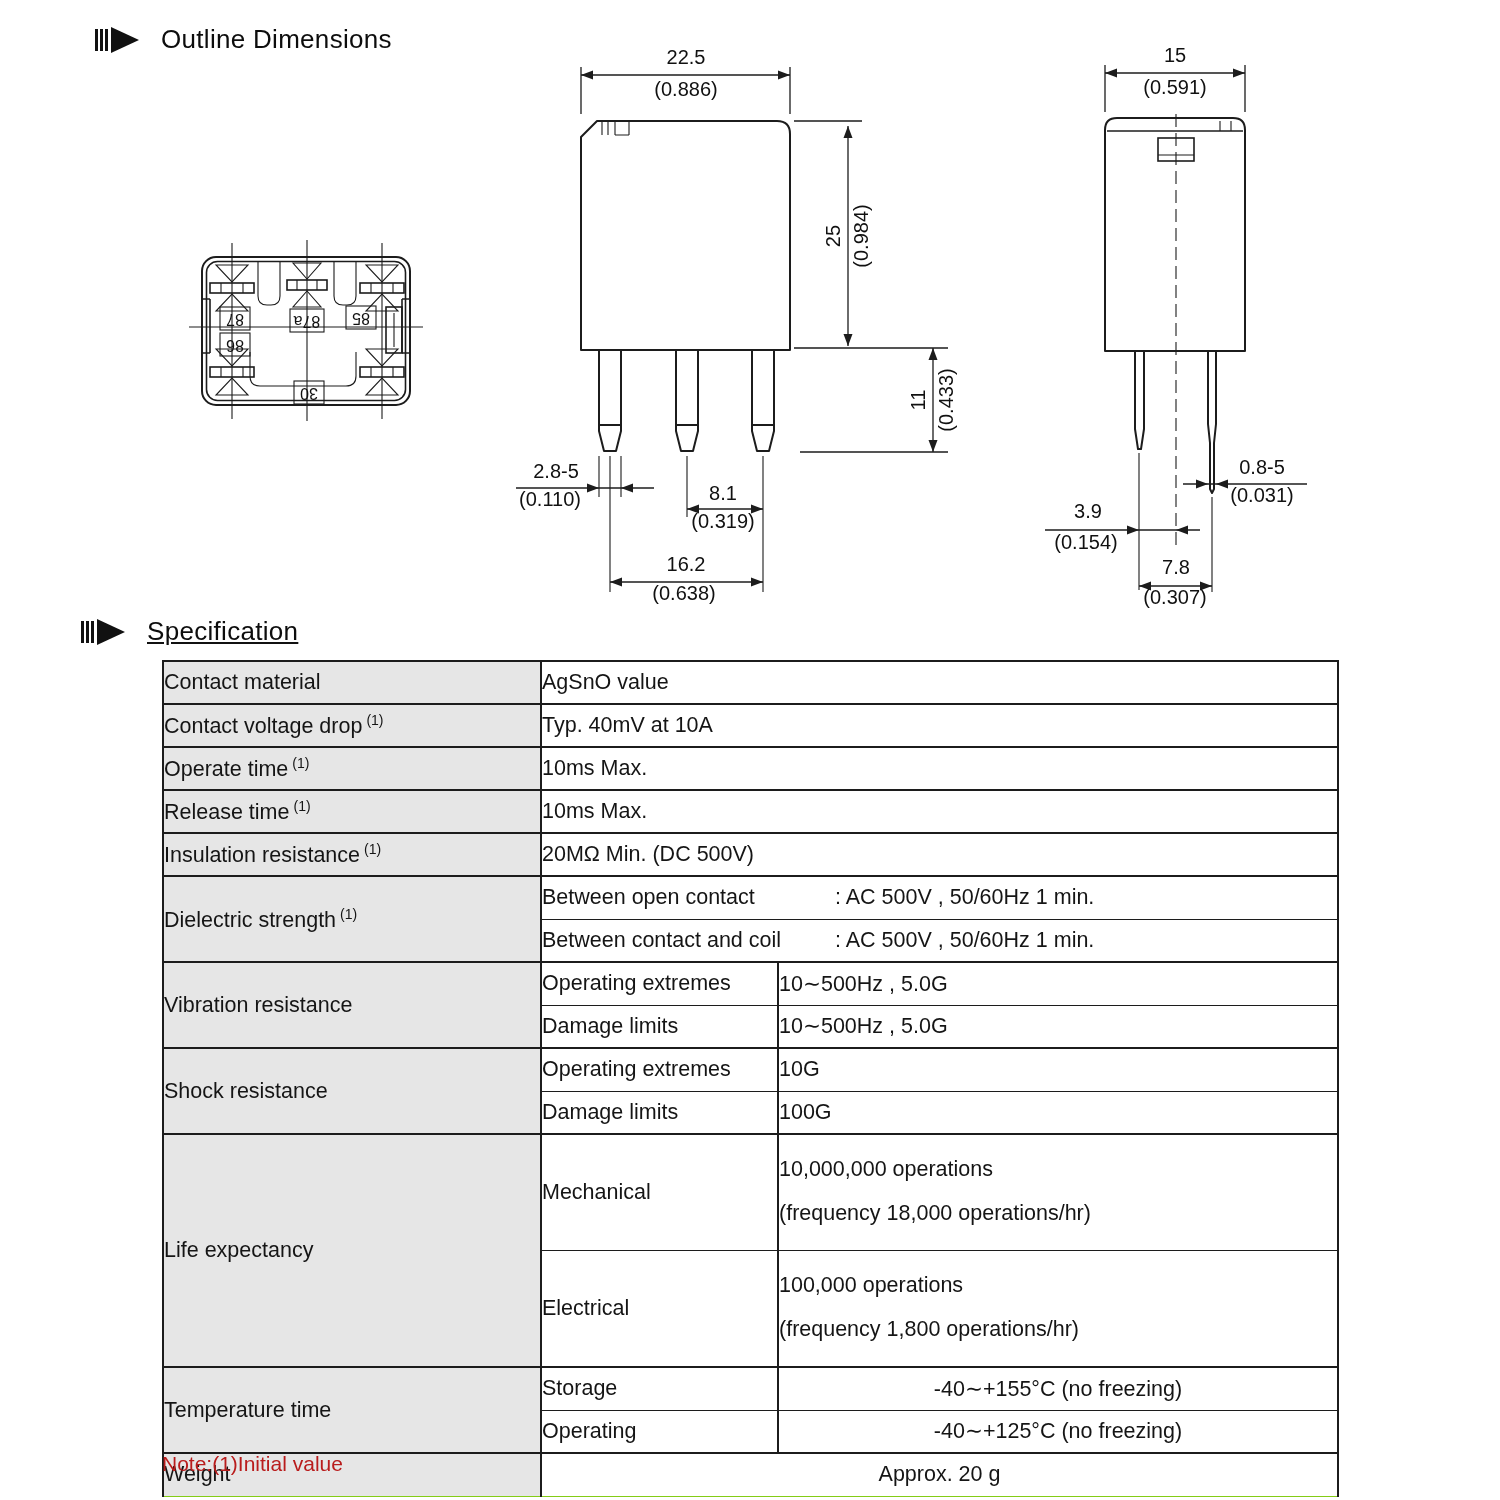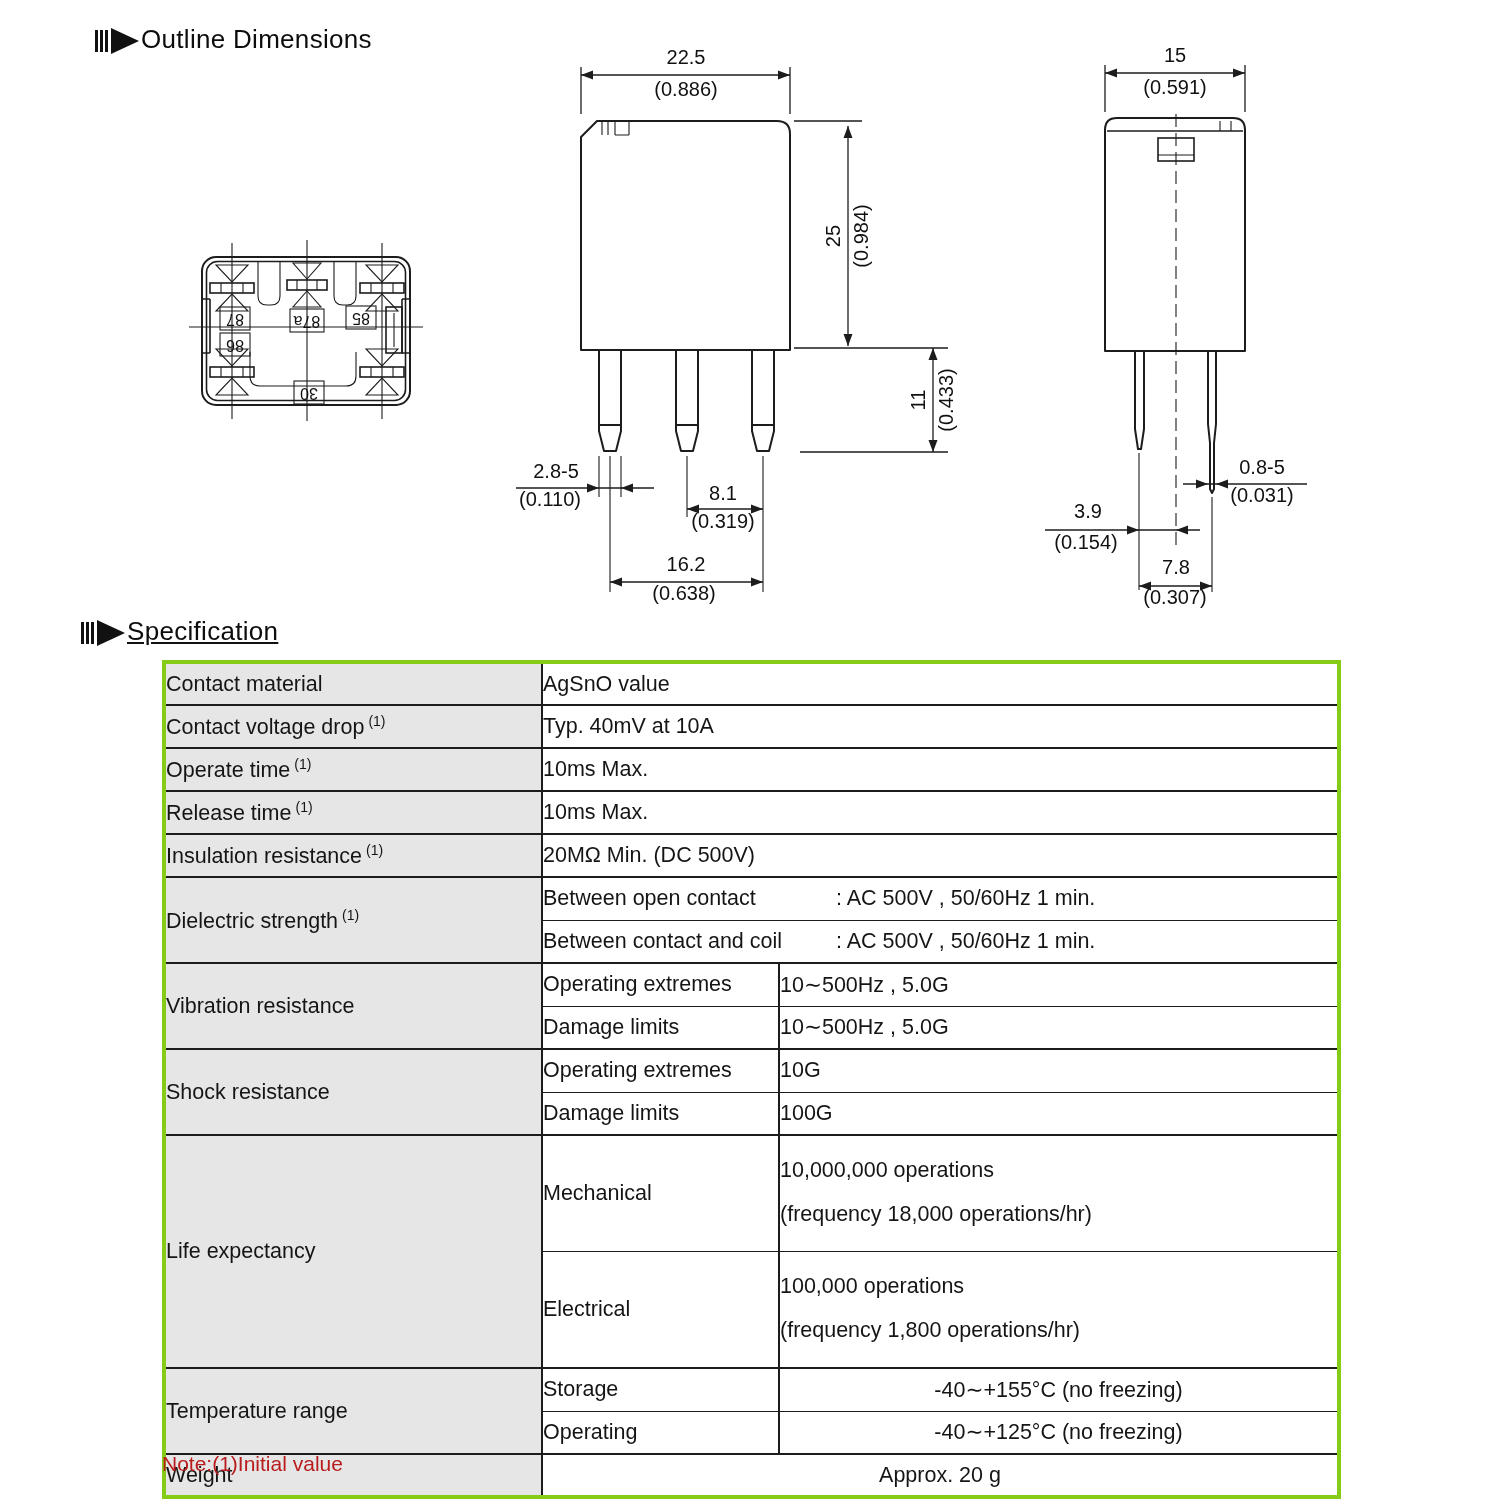--- a/index.html
+++ b/index.html
@@ -1,39 +1,39 @@
 <!DOCTYPE html>
 <html><head>
 <meta charset="utf-8">
 <style>
   html,body { margin:0; padding:0; }
   body {
     width:1500px; height:1500px; background:#ffffff; position:relative;
     font-family:"Liberation Sans","DejaVu Sans",sans-serif; color:#111;
     overflow:hidden;
   }
-  .sec-header { position:absolute; display:flex; align-items:flex-end; }
+  .sec-header { position:absolute; display:flex; align-items:center; gap:20px; }
   .sec-header .title { font-size:26px; color:#0d0d0d; letter-spacing:0.3px; }
   .marker { width:46px; height:28px; }
   .marker rect, .marker polygon { fill:#111; }
 
   svg.draw { position:absolute; left:0; top:0; }
   .ln   { stroke:#1c1c1c; stroke-width:2;   fill:none; stroke-linejoin:round; }
   .med  { stroke:#1c1c1c; stroke-width:1.6; fill:none; }
   .dim  { stroke:#1c1c1c; stroke-width:1.3; fill:none; }
   .thin { stroke:#1c1c1c; stroke-width:1.1; fill:none; }
   .dash { stroke-dasharray:13 6; }
   .ah   { fill:#1c1c1c; stroke:none; }
   .whitebar { fill:#ffffff; stroke:#1c1c1c; stroke-width:1.6; }
   text.dimtxt { font-size:20px; fill:#111; text-anchor:middle; }
   text.pinlbl { font-size:16px; fill:#111; text-anchor:middle; }
 
   table.spec { position:absolute; left:162px; top:660px; width:1175px;
     border-collapse:collapse; table-layout:fixed;
-    border:4px solid #84cc16; font-size:21.5px; color:#151515; }
+    border:1px solid #84cc16; font-size:21.5px; color:#151515; }
   table.spec td { border-left:2px solid #1c1c1c; border-right:2px solid #1c1c1c;
     border-top:2px solid #1c1c1c; border-bottom:0; padding:0; vertical-align:middle; }
   table.spec tr { height:43px; }
   table.spec tr.tall { height:87px; }
   table.spec tr.sub td { border-top-width:1px; }
   td.lbl { background:#e6e6e6; padding-left:15px; }
   td.mid { padding-left:13px;margin-left:24px; }
   td.val { padding-left:17px; }
   td.ctr { text-align:center; }
   sup.fn { font-size:14px; vertical-align:8px; margin-left:4px; letter-spacing:0; }
@@ -287,21 +287,21 @@
     </tr>
     <tr class="tall sub">
       <td class="mid">Electrical</td>
       <td class="val two">
         <div class="l1">100,000 operations</div>
         <div class="l2">(frequency 1,800 operations/hr)</div>
       </td>
     </tr>
 
     <tr>
-      <td class="lbl" rowspan="2">Temperature range</td>
+      <td class="lbl" rowspan="2">Temperature time</td>
       <td class="mid">Storage</td>
       <td class="ctr">-40∼+155°C (no freezing)</td>
     </tr>
     <tr class="sub">
       <td class="mid">Operating</td>
       <td class="ctr">-40∼+125°C (no freezing)</td>
     </tr>
 
     <tr>
       <td class="lbl">Weight</td>

